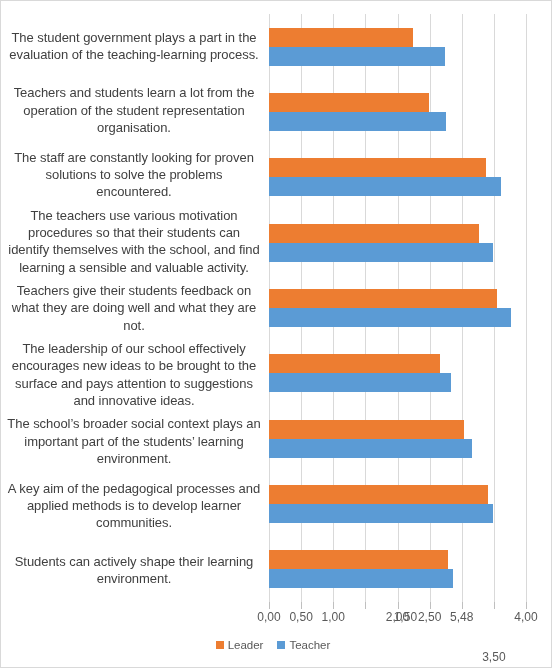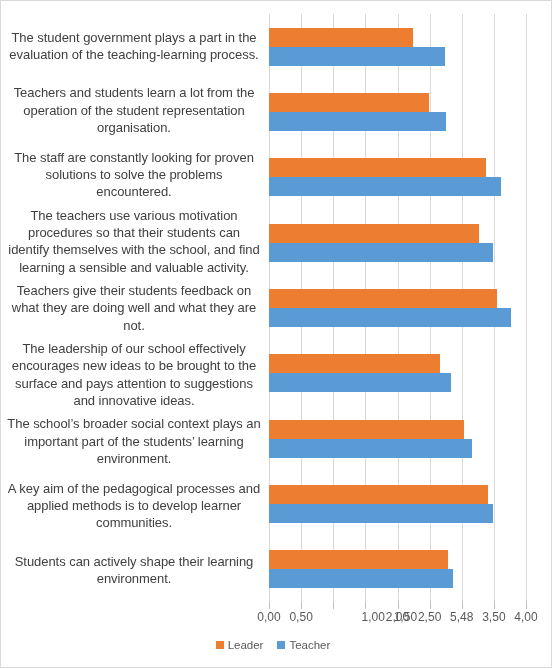--- a/index.html
+++ b/index.html
@@ -231,26 +231,26 @@
         <div class="tick" style="left: 128.5px;"></div>
         <div class="tick" style="left: 160.625px;"></div>
         <div class="tick" style="left: 192.75px;"></div>
         <div class="tick" style="left: 224.875px;"></div>
         <div class="tick" style="left: 257px;"></div>
       </div>
 
     <div id="tick-labels">
         <div class="tick-label" style="left: 0px;">0,00</div>
         <div class="tick-label" style="left: 32.125px;">0,50</div>
-        <div class="tick-label" style="left: 64.25px; margin-left: 40px;">1,00</div>
+        <div class="tick-label" style="left: 64.25px;">1,00</div>
         <div class="tick-label" style="left: 96.375px; margin-left: 40px;">1,50</div>
         <div class="tick-label" style="left: 128.5px;">2,00</div>
         <div class="tick-label" style="left: 160.625px;">2,50</div>
         <div class="tick-label" style="left: 192.75px;">5,48</div>
-        <div class="tick-label" style="left: 224.875px;">3,50</div>
+        <div class="tick-label" style="left: 224.875px; margin-top: 40px;">3,50</div>
         <div class="tick-label" style="left: 257px;">4,00</div>
       </div>
   </div>
 
   <div id="legend">
       <div class="legend-entry">
         <span class="legend-swatch leader" style="background: rgb(237, 125, 49);"></span>
         <span class="legend-text">Leader</span>
       </div>
       <div class="legend-entry">

